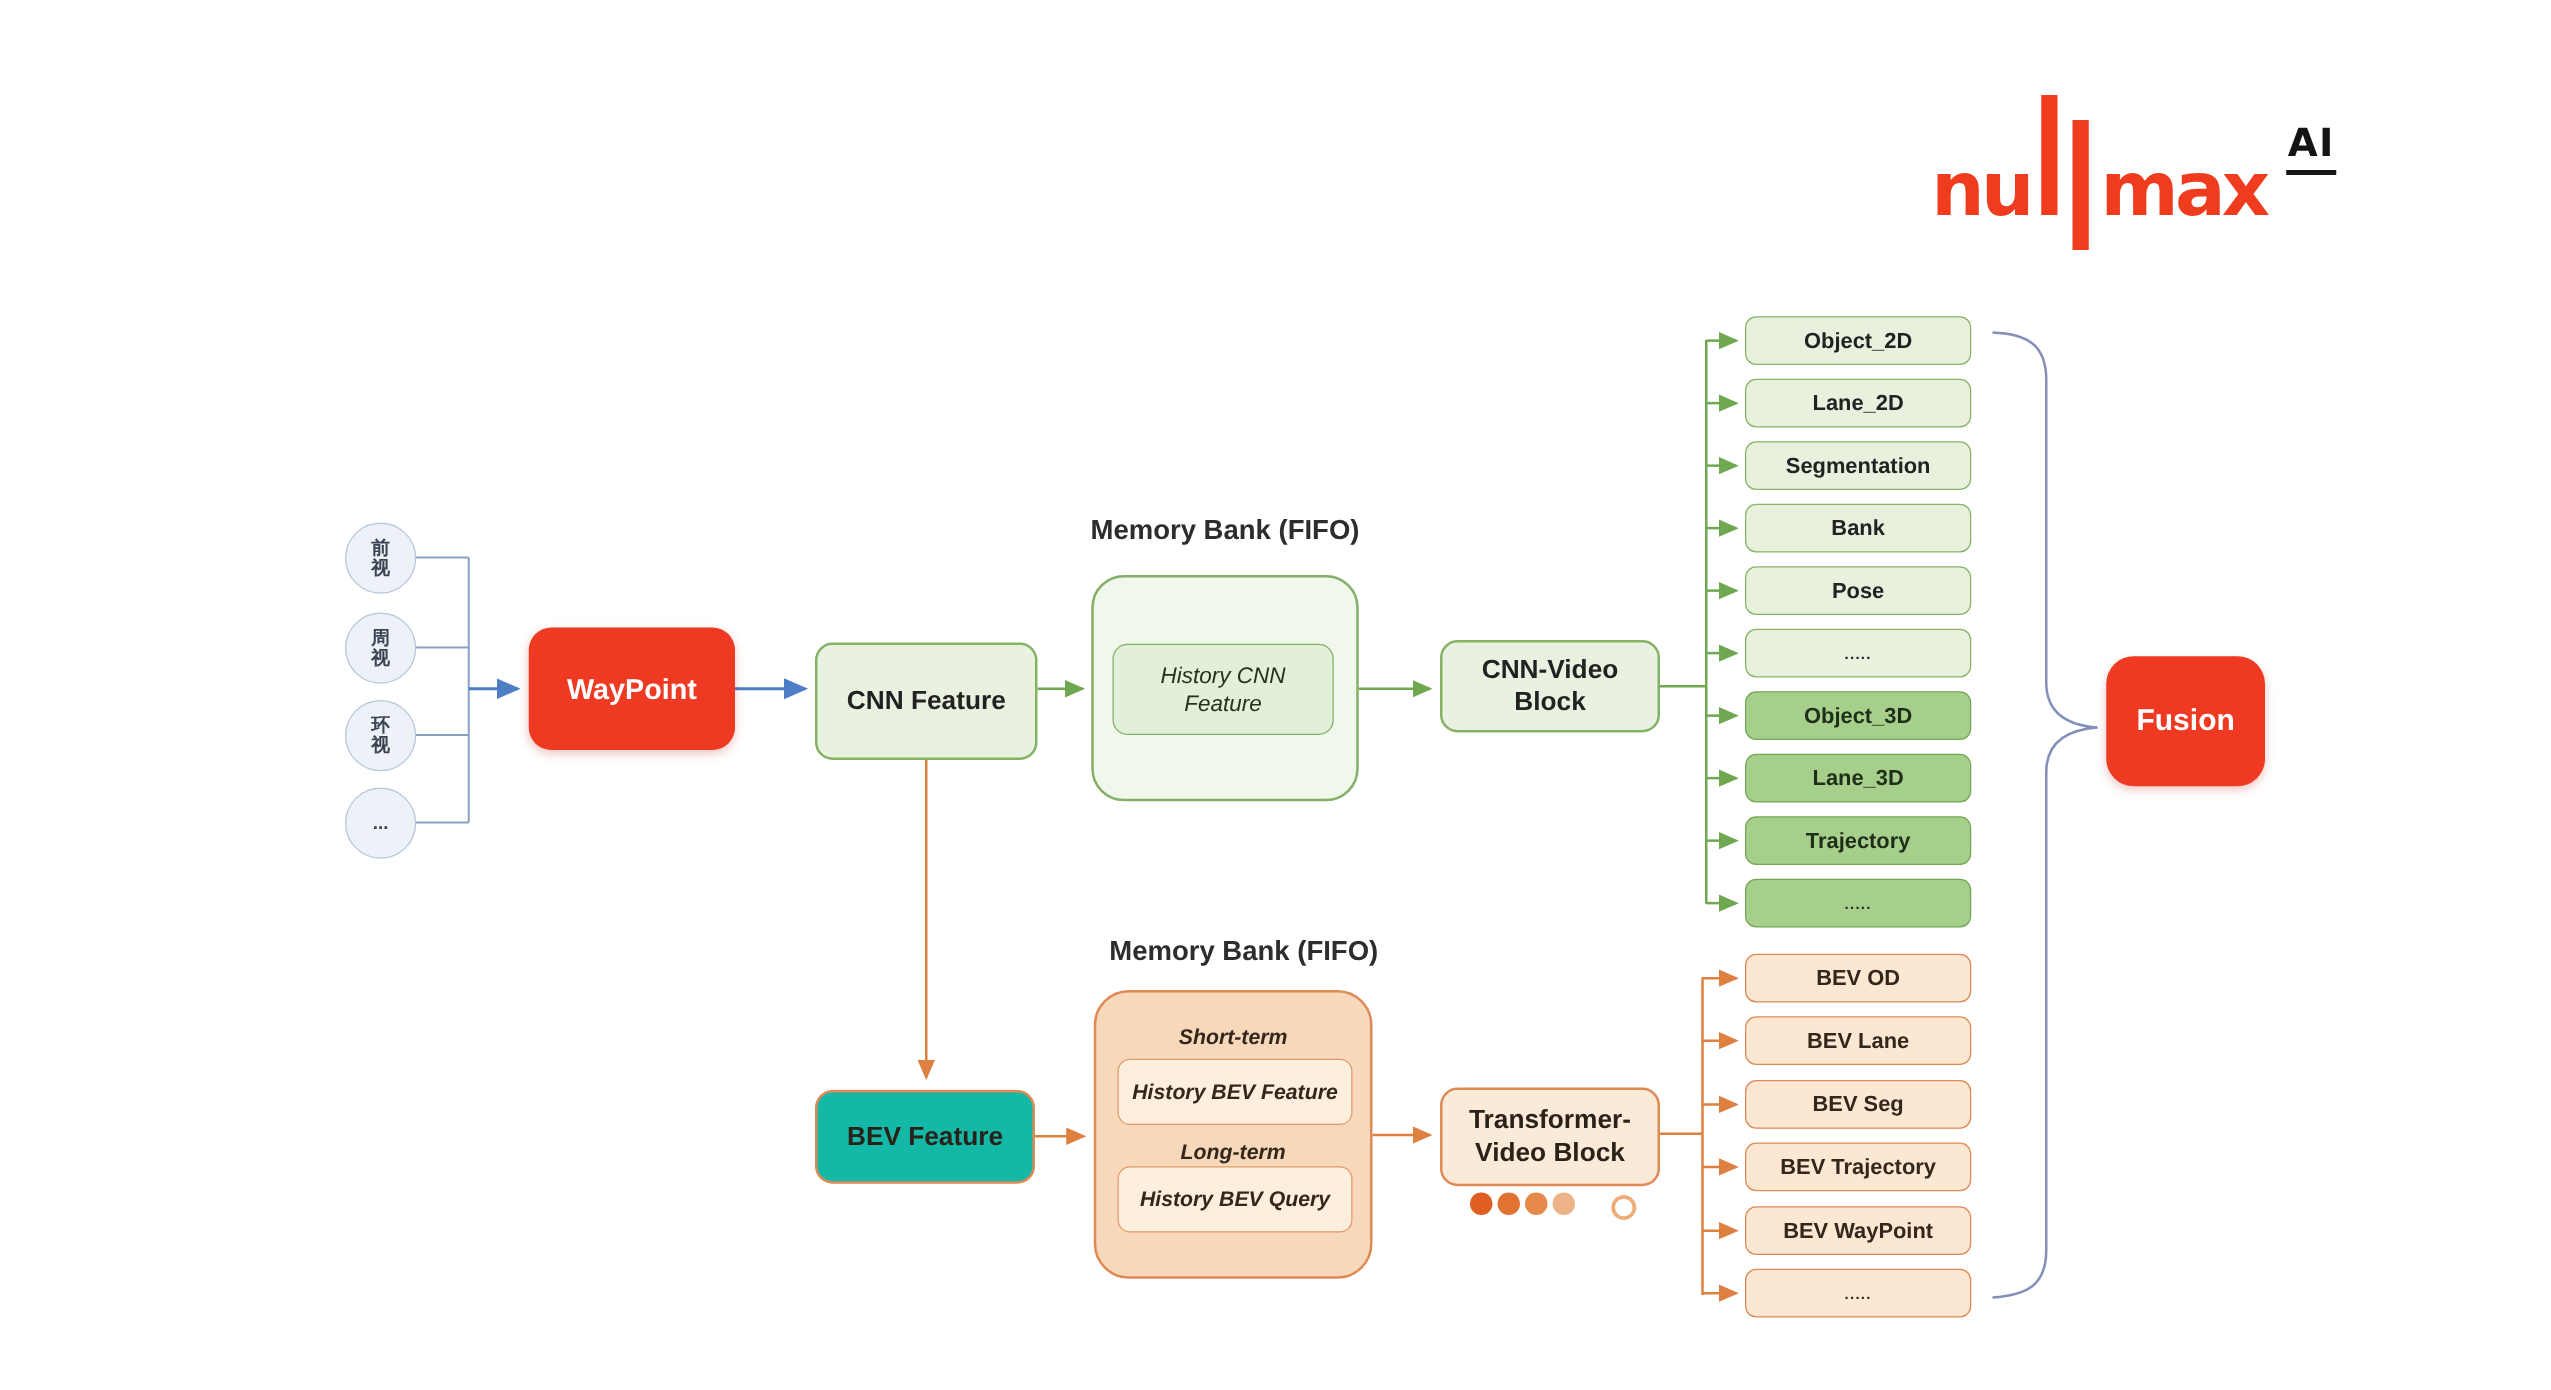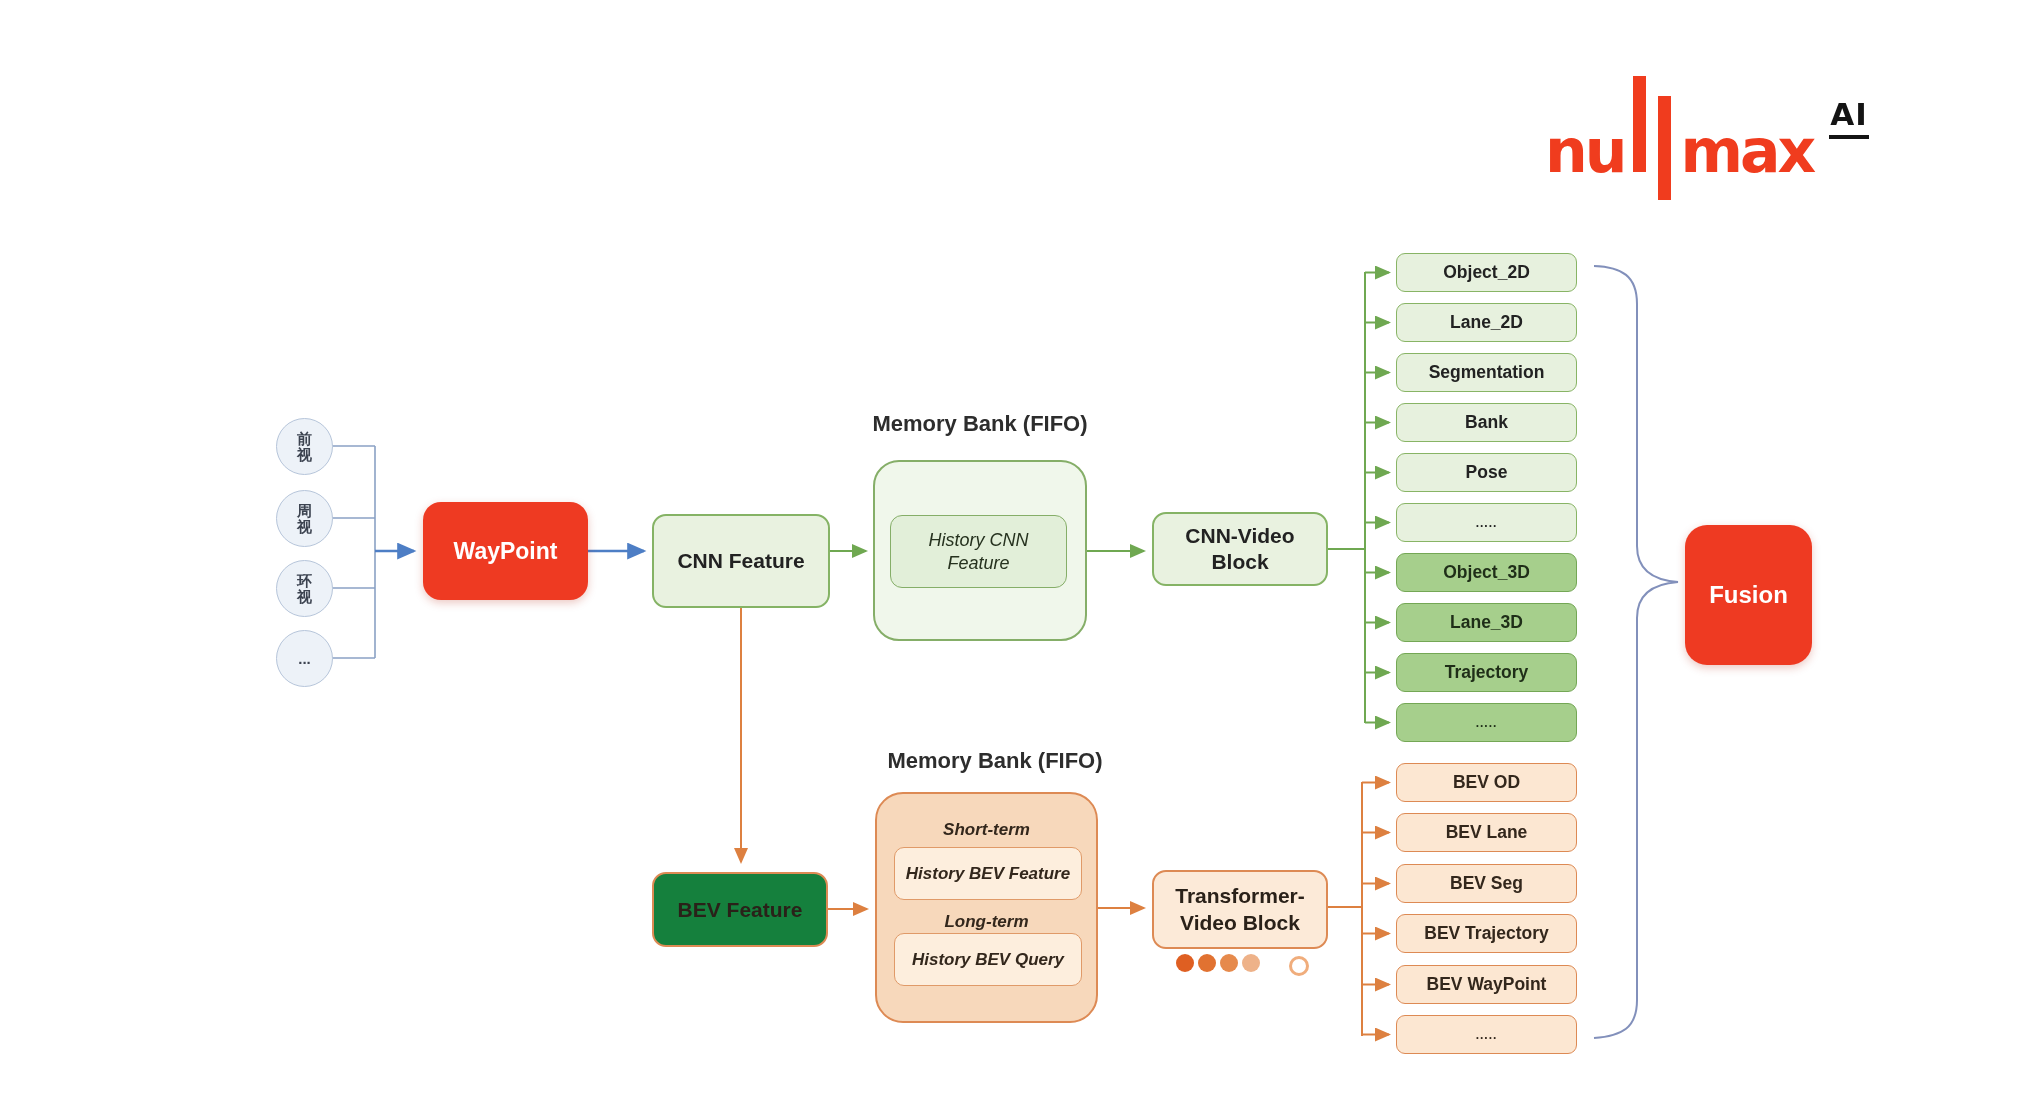--- a/index.html
+++ b/index.html
@@ -18,21 +18,21 @@
   .lg-ai { display:inline-block; font-size:31px; font-weight:bold; color:#141414;
            border-bottom:4px solid #141414; padding:0 1px 3px 1px; letter-spacing:1px;
            vertical-align:47px; margin-left:16px; font-family:"DejaVu Sans",sans-serif; }
 
   
   .node { position:absolute; box-sizing:border-box; display:flex; flex-direction:column;
           align-items:center; justify-content:center; text-align:center; color:#222; }
   .red-node { background:#ee3a22; color:#ffffff; font-weight:bold;
               box-shadow:0 3px 8px rgba(180,40,20,.25); }
   .green-node { background:#e9f2e0; border:2px solid #85b365; border-radius:14px; }
-  .orange-node { background:#15803d; border:2px solid #dd8a54; border-radius:14px; }
+  .orange-node { background:#14b8a6; border:2px solid #dd8a54; border-radius:14px; }
   .node .l1,.node .l2 { display:block; line-height:1.25; }
   .lbl-20 { font-size:21px; font-weight:600; }
 
   
   .cam { position:absolute; width:55px; height:55px; border-radius:50%;
          background:#edf2f8; border:1.5px solid #b6c5da; color:#3c4350;
          display:flex; align-items:center; justify-content:center; text-align:center; }
   .cam span { font-size:15px; line-height:16px; font-weight:600; width:18px; word-break:break-all; display:block; }
 
   
@@ -170,21 +170,21 @@
   <div class="pill pill-glight" style="top:303px;">Lane_2D</div>
   <div class="pill pill-glight" style="top:353px;">Segmentation</div>
   <div class="pill pill-glight" style="top:403px;">Bank</div>
   <div class="pill pill-glight" style="top:453px;">Pose</div>
   <div class="pill pill-glight" style="top:503px;font-size:12px;letter-spacing:1px;">.....</div>
   <div class="pill pill-gdark" style="top:553px;">Object_3D</div>
   <div class="pill pill-gdark" style="top:603px;">Lane_3D</div>
   <div class="pill pill-gdark" style="top:653px;">Trajectory</div>
   <div class="pill pill-gdark" style="top:703px;font-size:12px;letter-spacing:1px;">.....</div>
 
-  <div class="node red-node" style="left:1685px;top:525px;width:127px;height:140px;border-radius:22px;font-size:24px;">
+  <div class="node red-node" style="left:1685px;top:525px;width:127px;height:104px;border-radius:22px;font-size:24px;">
     <span>Fusion</span>
   </div>
 
   <div class="node orange-node lbl-20" style="left:652px;top:872px;width:176px;height:75px;color:#2a2119;">
     <span>BEV Feature</span>
   </div>
 
   <div class="mb-title" style="left:880px;top:748px;width:230px;">Memory Bank (FIFO)</div>
   <div class="abs mb-orange" style="left:875px;top:792px;width:223px;height:231px;">
     <div class="mb-sub" style="top:26px;">Short-term</div>

